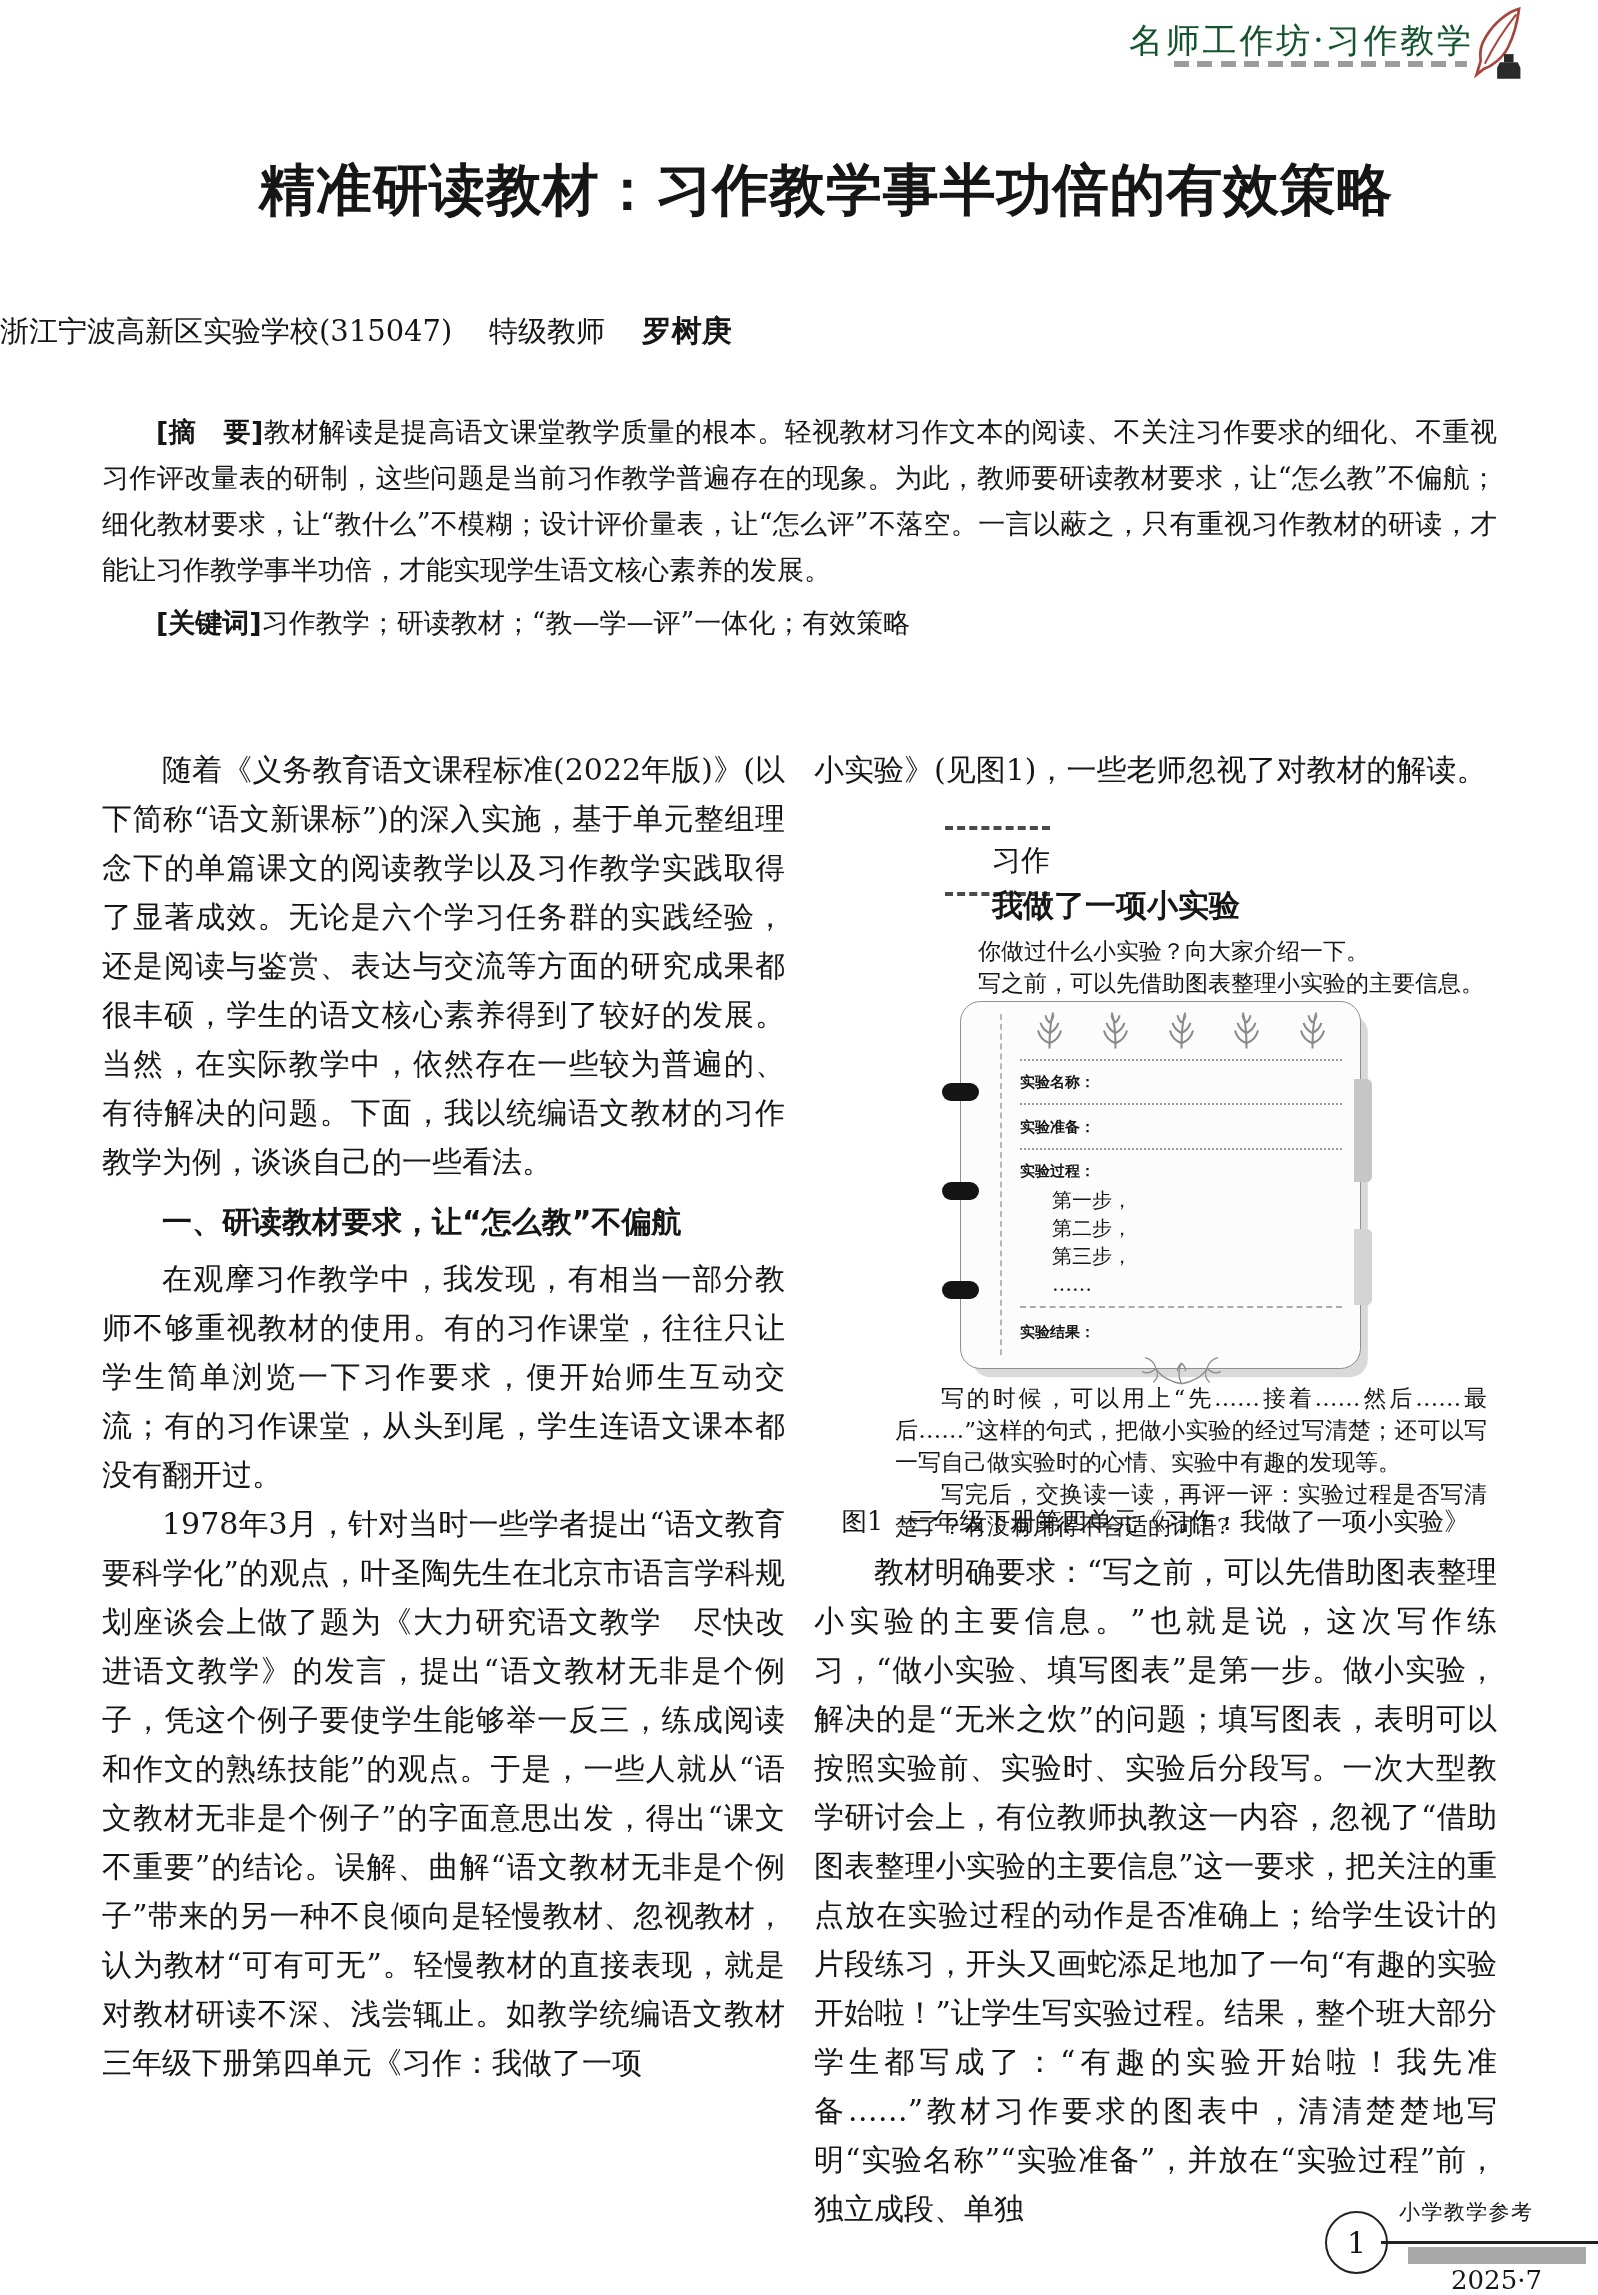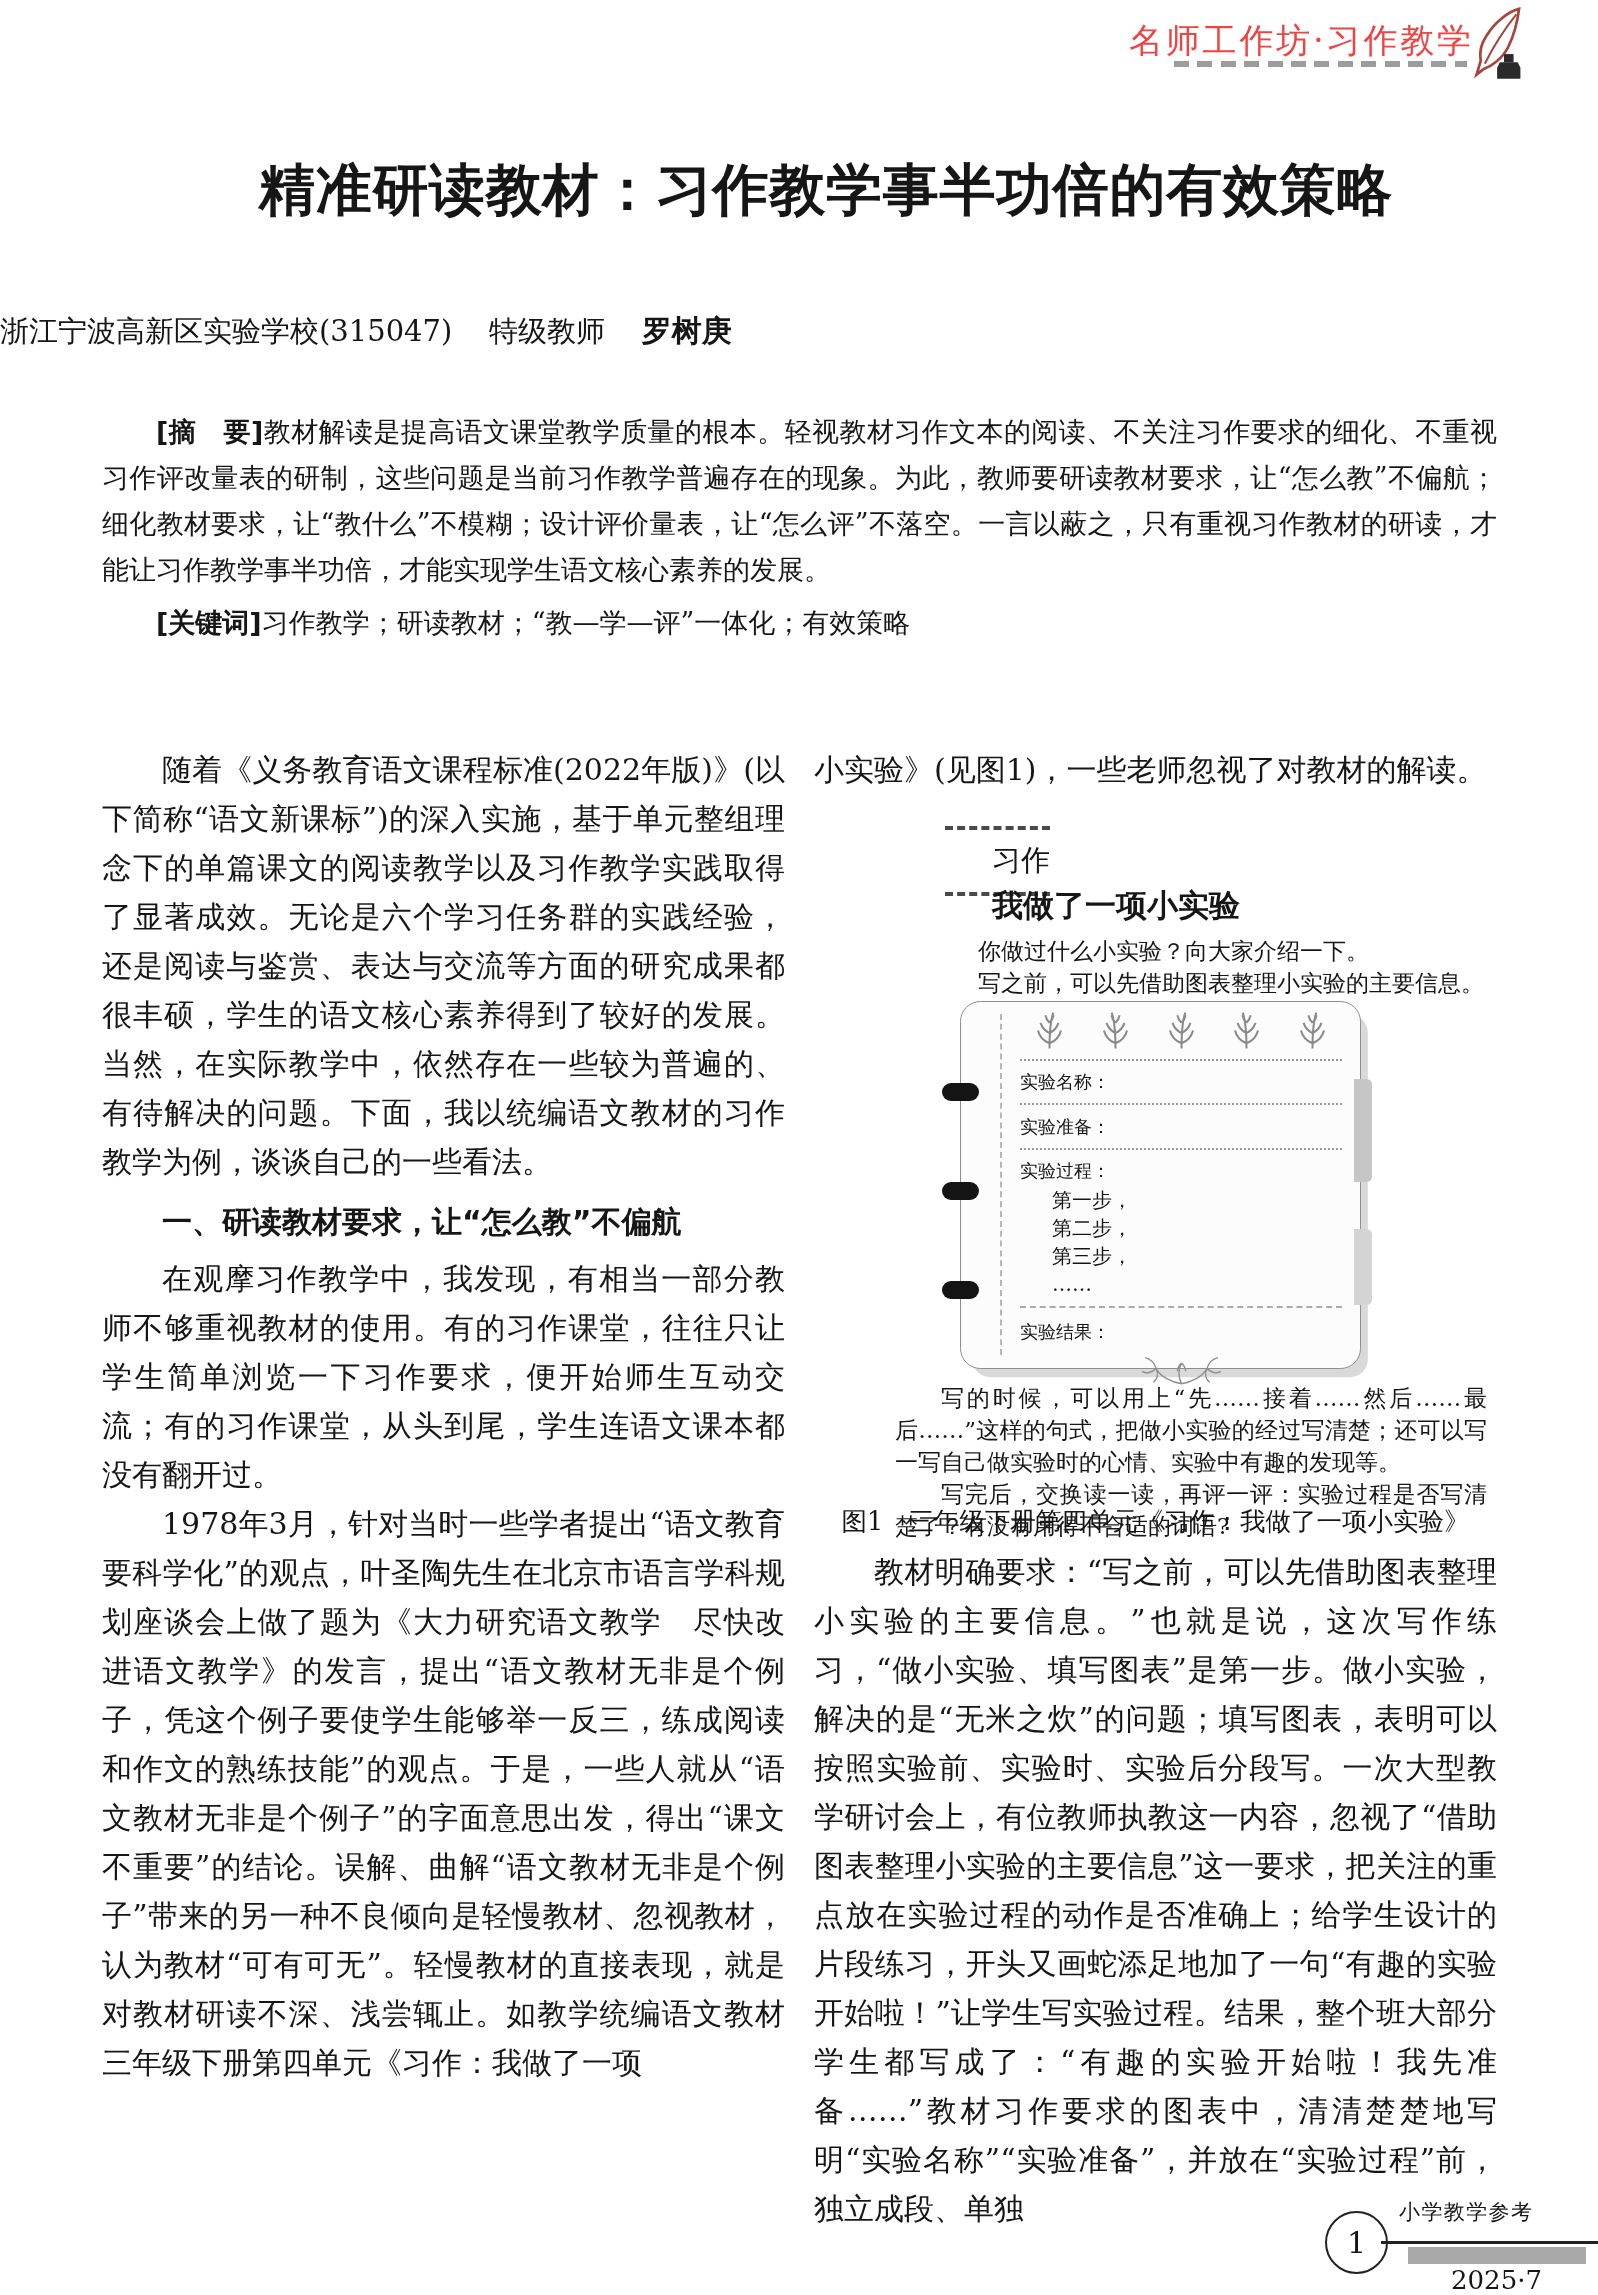--- a/index.html
+++ b/index.html
@@ -4,21 +4,21 @@
 <style>
   html,body{margin:0;padding:0;}
   body{
     width:1598px;height:2295px;position:relative;overflow:hidden;
     background:#ffffff;color:#161616;
     font-family:"DejaVu Serif", serif;
   }
   
   .header-label{
     position:absolute;top:18px;left:1129px;width:336px;text-align:right;
-    font-size:34px;letter-spacing:2.8px;color:#ef4444;white-space:nowrap;
+    font-size:34px;letter-spacing:2.8px;color:#14532d;white-space:nowrap;
   }
   .header-dashes{
     position:absolute;top:61px;left:1174px;width:293px;height:6.2px;
     background:repeating-linear-gradient(90deg,#9c9c9c 0 15px,transparent 15px 23.4px);
   }
   .pen-icon{position:absolute;top:5.5px;left:1467px;width:63px;height:77px;}
   
   .article-title{
     position:absolute;top:153px;left:0;width:1598px;text-align:center;
     font-family:"DejaVu Sans",sans-serif;font-weight:bold;font-size:56px;letter-spacing:0.7px;padding-left:27px;
@@ -64,21 +64,21 @@
   }
   .nb-tab{position:absolute;right:-12.4px;top:77px;width:18px;height:103px;
     background:#c6c6c6;border-radius:0 5.5px 5.5px 0;}
   .nb-tab2{top:227px;height:76px;background:#d4d4d4;}
   .nb-ring{position:absolute;left:-19px;width:37px;height:18px;background:#141414;border-radius:9px;}
   .nb-margin{position:absolute;left:39px;top:12.4px;bottom:12.4px;border-left:2.1px dashed #b7b7b7;}
   .nb-content{margin:8.3px 18px 0 59px;}
   .nb-leaves{display:flex;justify-content:space-between;padding:0 9.6px;height:43px;}
   .nb-rule{border-top:2.8px dotted #999;margin:6.2px 0;}
   .nb-rule-dashed{border-top:2.1px dashed #aaa;margin:8.3px 0;}
-  .nb-label{font-size:18px;line-height:30px;}
+  .nb-label{font-size:15px;line-height:30px;font-weight:bold;}
   .nb-step{font-size:20px;line-height:28px;margin-left:32px;}
   .nb-ornament{text-align:center;margin-top:6.9px;}
   .fig-notes{position:absolute;left:81px;top:582px;width:592px;
     font-size:23px;line-height:32px;text-align:justify;}
   .fig-notes p{margin:0;text-indent:2em;}
   .fig-caption{position:absolute;left:0;top:697px;width:100%;text-align:center;font-size:25.5px;}
   
   .footer-circle{
     position:absolute;left:1325px;top:2211px;width:59px;height:59px;
     border:2.1px solid #222;border-radius:50%;text-align:center;line-height:59px;font-size:30px;

